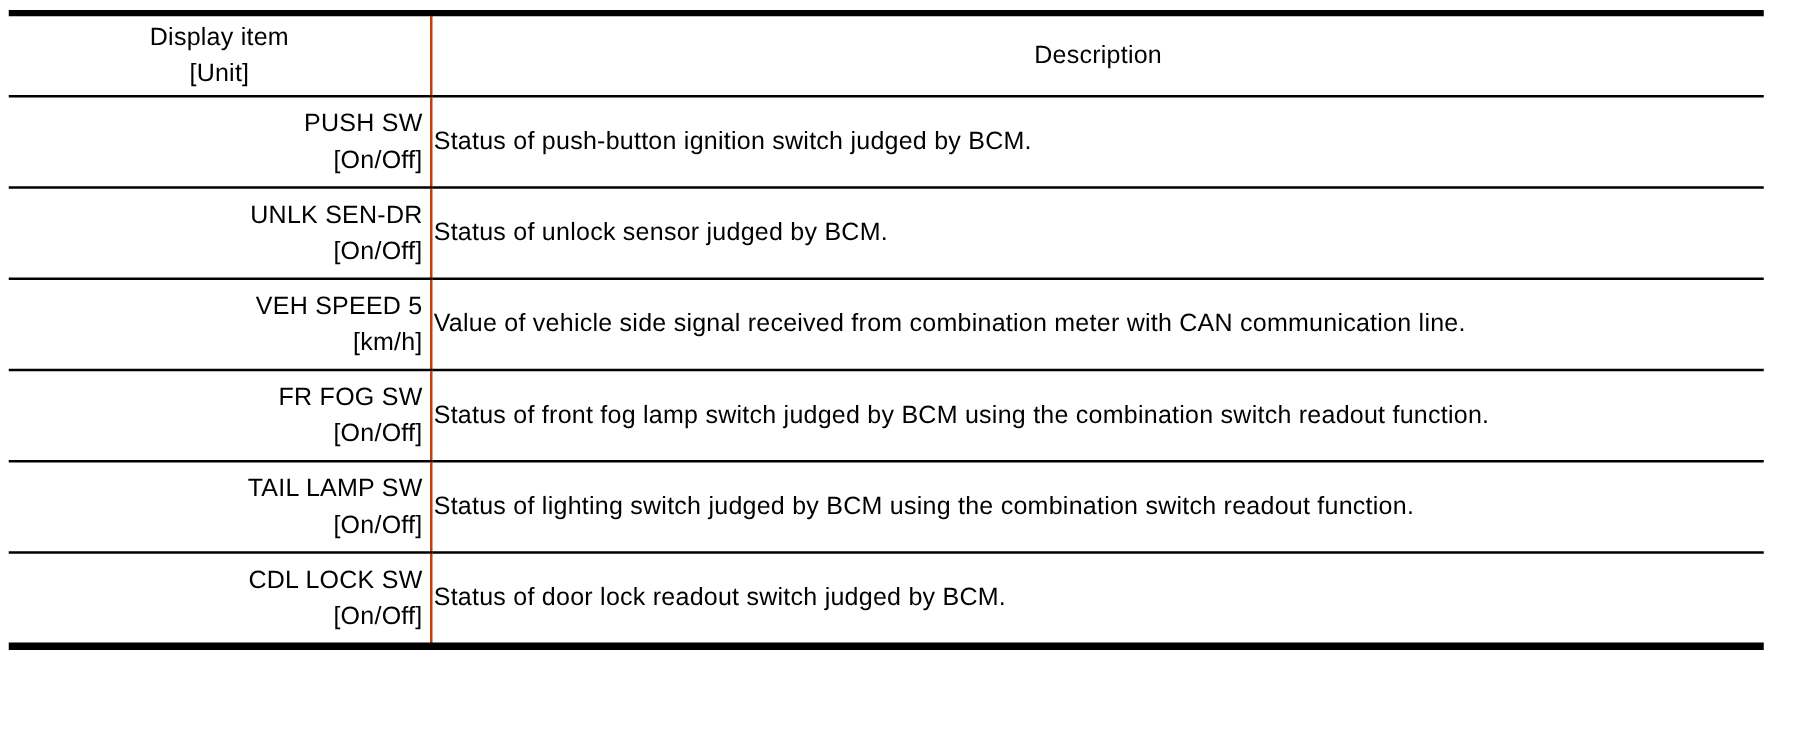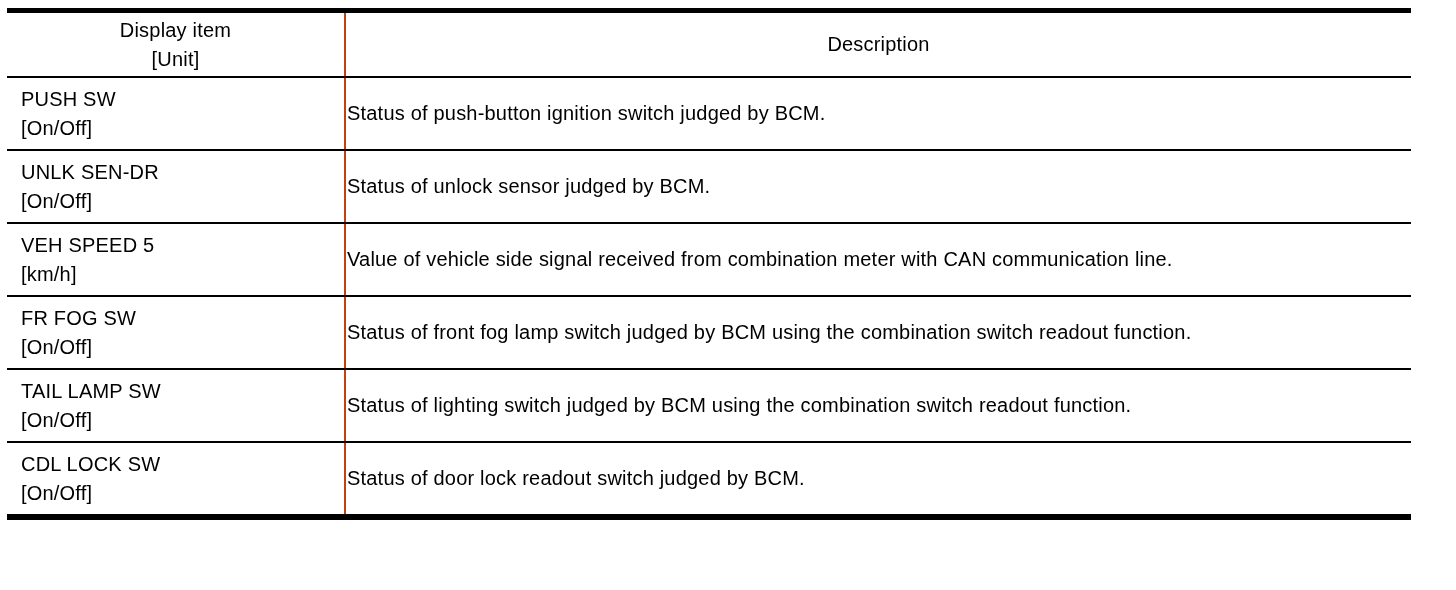--- a/index.html
+++ b/index.html
@@ -41,21 +41,21 @@
   tr.last-row th, tr.last-row td { border-bottom: none; }
   th.item-head, td.item-cell {
     border-right: 2px solid #c2410c;
   }
   th.item-head, th.desc-head {
     height: 63px;
     text-align: center;
   }
   td.item-cell {
     height: 71px;
-    text-align: left;
+    text-align: right;
     padding-left: 14px;
     padding-right: 6px;
   }
   td.desc-cell {
     text-align: left;
     padding-left: 1px;
     padding-right: 10px;
   }
 </style>
 </head>

